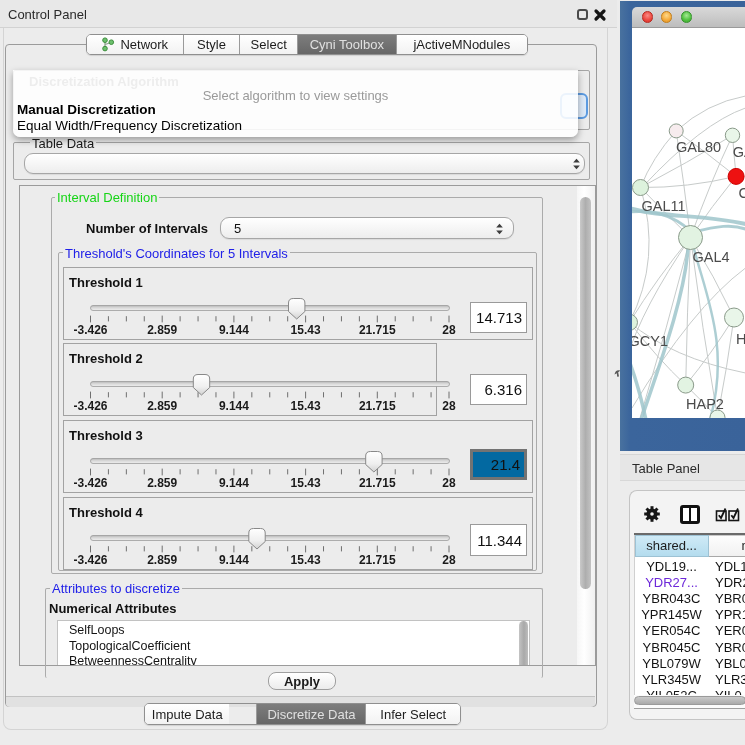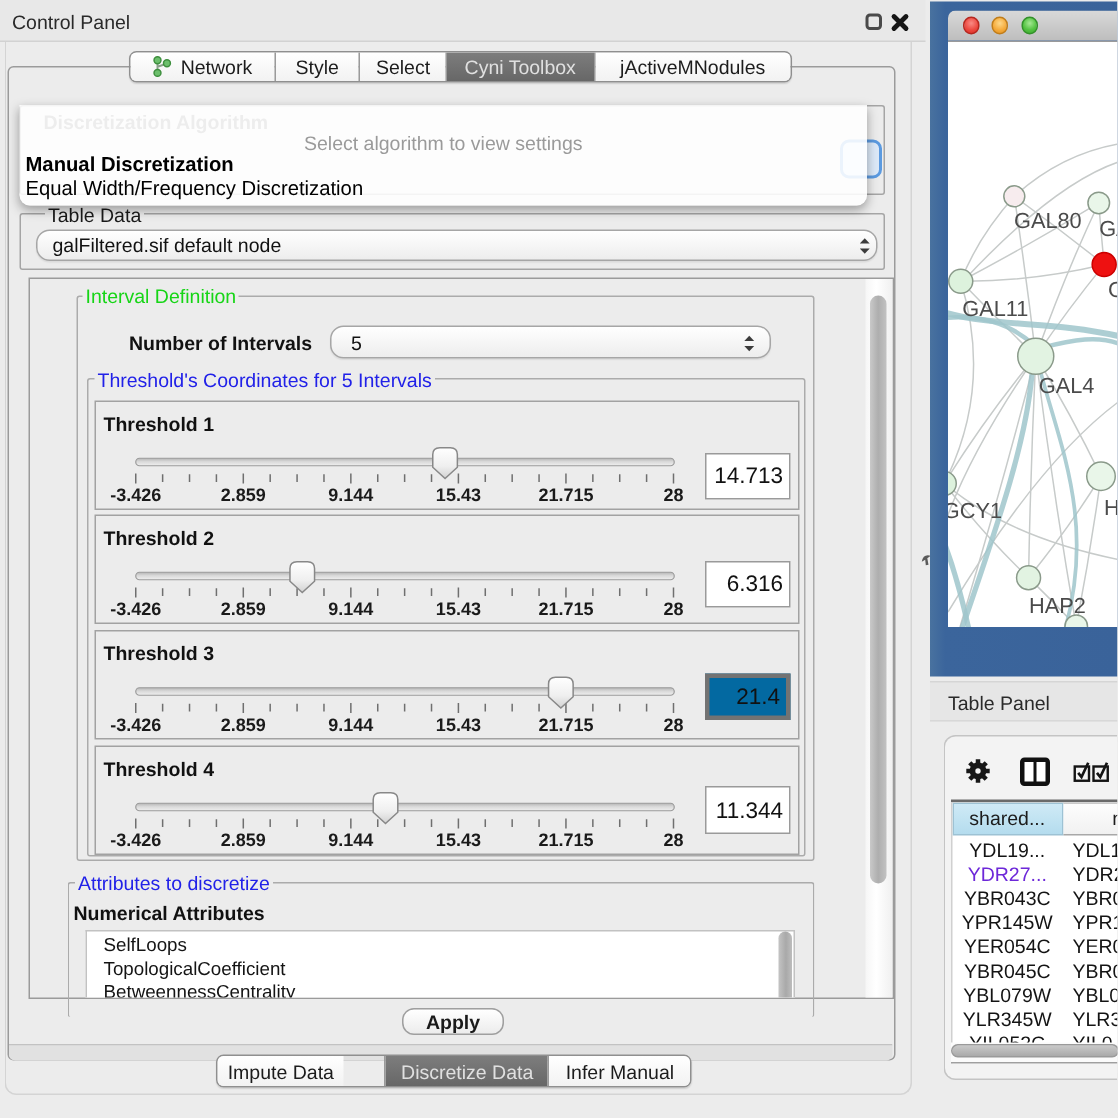--- a/index.html
+++ b/index.html
@@ -30,26 +30,25 @@
         </svg>
       </span>Network</div>
     <div style="width:57px;height:100%;background:linear-gradient(#ffffff,#f2f2f2);color:#1c1c1c;border-left:1px solid #9a9a9a;display:flex;align-items:center;justify-content:center;font-size:13px;">Style</div>
     <div style="width:58px;height:100%;background:linear-gradient(#ffffff,#f2f2f2);color:#1c1c1c;border-left:1px solid #9a9a9a;display:flex;align-items:center;justify-content:center;font-size:13px;">Select</div>
     <div style="width:99px;height:100%;background:linear-gradient(#7d7d7d,#676767);color:#e0e0e0;border-left:1px solid #9a9a9a;display:flex;align-items:center;justify-content:center;font-size:13px;">Cyni Toolbox</div>
     <div style="width:132px;height:100%;background:linear-gradient(#ffffff,#f2f2f2);color:#1c1c1c;border-left:1px solid #9a9a9a;display:flex;align-items:center;justify-content:center;font-size:13px;">jActiveMNodules</div>
   </div>
 <div class="abs" style="left:144px;top:703px;width:317px;height:22px;border:1px solid #8f8f8f;border-radius:5px;overflow:hidden;display:flex;box-shadow:0 1px 1px rgba(0,0,0,0.12);">
     <div style="width:93px;height:100%;background:linear-gradient(#ffffff,#f2f2f2);color:#1c1c1c;display:flex;align-items:center;justify-content:center;font-size:13px;">Impute Data</div>
     <div style="width:120px;height:100%;background:linear-gradient(#7d7d7d,#676767);color:#e0e0e0;border-left:1px solid #9a9a9a;display:flex;align-items:center;justify-content:center;font-size:13px;margin-left:27px;">Discretize Data</div>
-    <div style="width:104px;height:100%;background:linear-gradient(#ffffff,#f2f2f2);color:#1c1c1c;border-left:1px solid #9a9a9a;display:flex;align-items:center;justify-content:center;font-size:13px;">Infer Manual</div>
+    <div style="width:104px;height:100%;background:linear-gradient(#ffffff,#f2f2f2);color:#1c1c1c;border-left:1px solid #9a9a9a;display:flex;align-items:center;justify-content:center;font-size:13px;">Infer Select</div>
   </div>
 <div class="grp" style="left:13px;top:142px;width:577px;height:38px;"></div>
 <div class="gtitle" style="left:30px;top:136px;color:#1a1a1a;">Table Data</div>
 <div class="abs" style="left:24px;top:153px;width:561px;height:21px;background:linear-gradient(#ffffff,#ededed);border:1px solid #a6a6a6;border-radius:9px;box-shadow:0 1px 1px rgba(0,0,0,0.08);">
-<div class="abs" style="left:10px;top:0;height:100%;display:flex;align-items:center;font-size:13px;color:#111;">galFiltered.sif default node</div>
 <svg class="abs" style="left:546px;top:3px;" width="11" height="14" viewBox="0 0 11 14">
 <path d="M2.2 5.4 L5.5 1.8 L8.8 5.4 Z" fill="#3c3c3c"></path>
       <path d="M2.2 8.6 L5.5 12.2 L8.8 8.6 Z" fill="#3c3c3c"></path>
 </svg>
   </div>
 <div class="abs" style="left:19px;top:185px;width:577px;height:481px;background:#ececec;border:1px solid #9b9b9b;"></div>
 <div class="abs" style="left:577px;top:186px;width:18px;height:479px;background:linear-gradient(90deg,#f6f6f6,#ffffff 40%,#f0f0f0);"></div>
 <div class="abs" style="left:580px;top:197px;width:11px;height:392px;background:linear-gradient(90deg,#c9c9c9,#aeaeae 50%,#c2c2c2);border-radius:6px;"></div>
 
 <div class="grp" style="left:51px;top:197px;width:492px;height:377px;border-color:#ababab;"></div>
@@ -104,21 +103,21 @@
       <text x="26.5" y="66" font-size="12" font-weight="bold" fill="#1a1a1a" text-anchor="middle" font-family="Liberation Sans">-3.426</text>
       <text x="98.2" y="66" font-size="12" font-weight="bold" fill="#1a1a1a" text-anchor="middle" font-family="Liberation Sans">2.859</text>
       <text x="169.9" y="66" font-size="12" font-weight="bold" fill="#1a1a1a" text-anchor="middle" font-family="Liberation Sans">9.144</text>
       <text x="241.6" y="66" font-size="12" font-weight="bold" fill="#1a1a1a" text-anchor="middle" font-family="Liberation Sans">15.43</text>
       <text x="313.3" y="66" font-size="12" font-weight="bold" fill="#1a1a1a" text-anchor="middle" font-family="Liberation Sans">21.715</text>
       <text x="385.0" y="66" font-size="12" font-weight="bold" fill="#1a1a1a" text-anchor="middle" font-family="Liberation Sans">28</text>
       <path d="M 224.5096 43.5 L 224.5096 35 Q 224.5096 30.5 229.2096 30.5 L 236.2096 30.5 Q 240.90959999999998 30.5 240.90959999999998 35 L 240.90959999999998 43.5 L 232.7096 51 Z" fill="url(#th1)" stroke="#888" stroke-width="1"></path>
     </svg>
   </div>
 <div class="abs" style="left:470px;top:302px;width:57px;height:31px;background:#fff;border:1px solid #9a9a9a;display:flex;align-items:center;justify-content:flex-end;padding-right:4px;font-size:15px;color:#111;">14.713</div>
-<div class="abs" style="left:63px;top:343px;width:470px;height:73px;border:1px solid #a2a2a2;background:#ececec;">
+<div class="abs" style="left:63px;top:343px;width:374px;height:73px;border:1px solid #a2a2a2;background:#ececec;">
     <div class="abs" style="left:5px;top:7px;font-size:13px;font-weight:bold;color:#111;">Threshold 2</div>
     <svg class="abs" style="left:0;top:0;" width="470" height="73" viewBox="0 0 470 73">
       <defs>
         <linearGradient id="tg2" x1="0" y1="0" x2="0" y2="1">
           <stop offset="0" stop-color="#b5b5b5"></stop>
           <stop offset="0.45" stop-color="#d9d9d9"></stop>
           <stop offset="1" stop-color="#efefef"></stop>
         </linearGradient>
         <linearGradient id="th2" x1="0" y1="0" x2="0" y2="1">
           <stop offset="0" stop-color="#ffffff"></stop>

